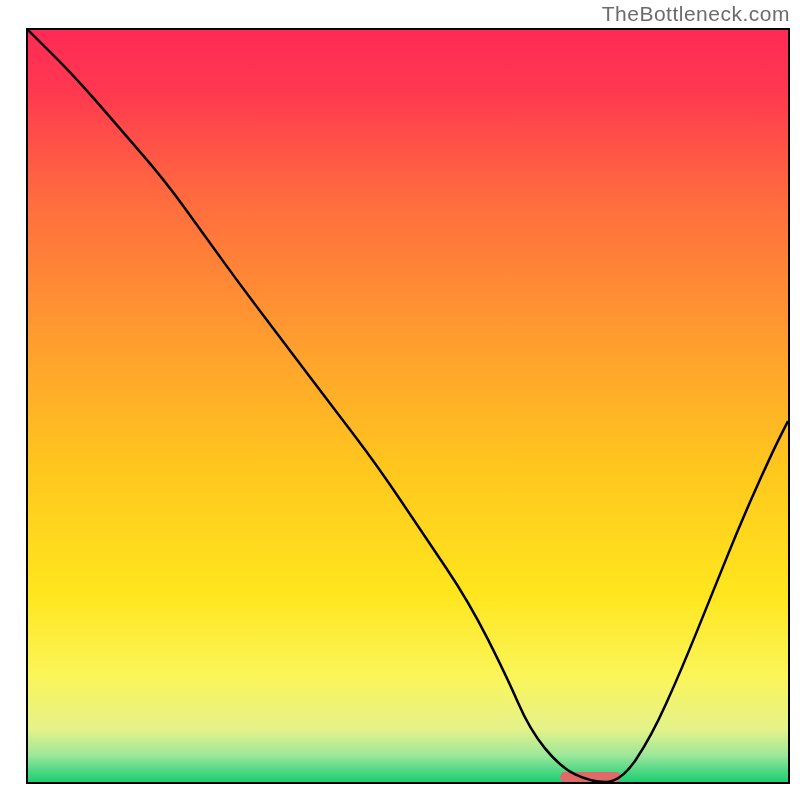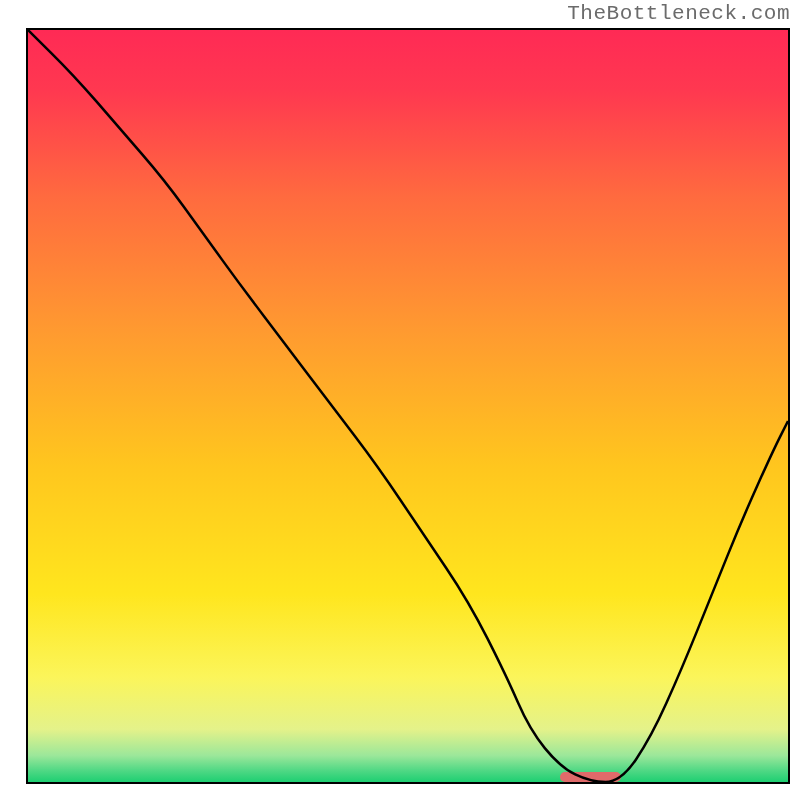--- a/index.html
+++ b/index.html
@@ -28,21 +28,21 @@
   svg.curve {
     position: absolute;
     inset: 0;
     width: 100%;
     height: 100%;
   }
   .watermark {
     position: absolute;
     right: 10px;
     top: 2px;
-    font-family: Liberation Mono, monospace;
+    font-family: Liberation Sans, sans-serif;
     font-size: 21px;
     color: #6b6b6b;
     letter-spacing: 0.5px;
   }
   .trough-marker {
     position: absolute;
     height: 10px;
     border-radius: 5px;
   }
 </style>

